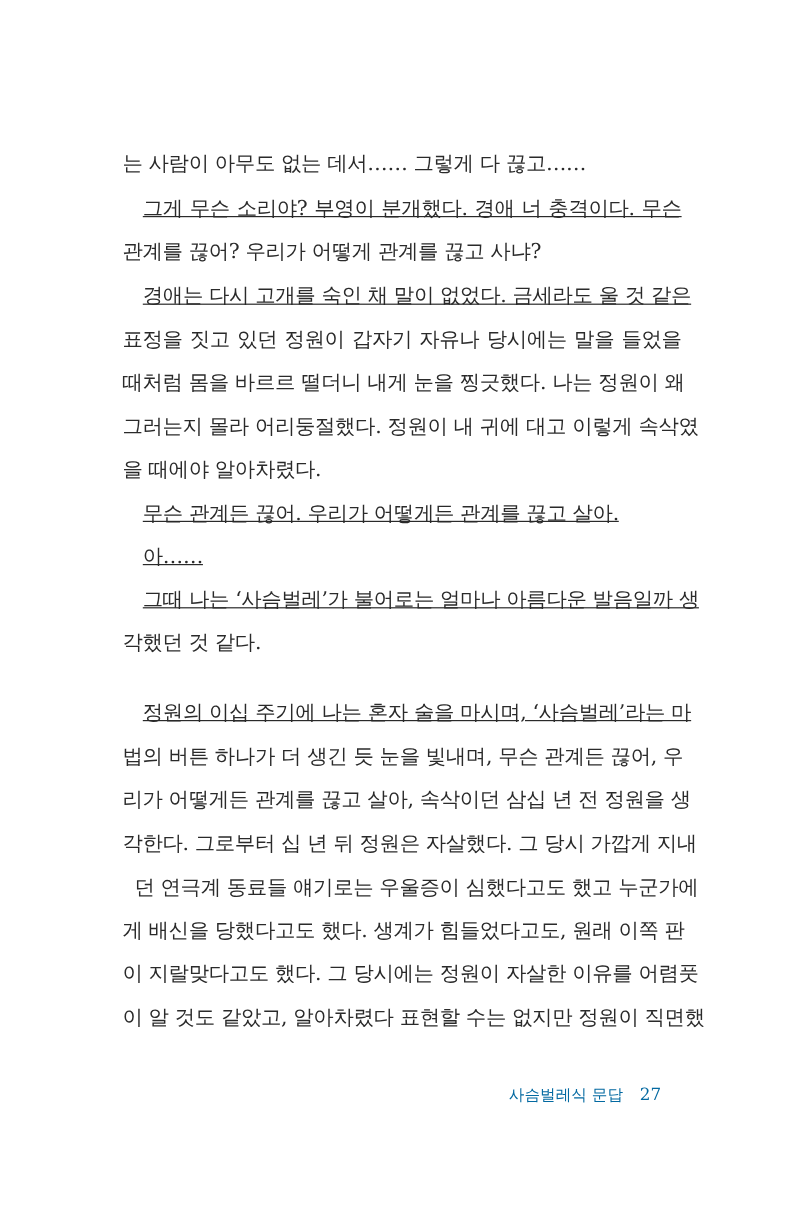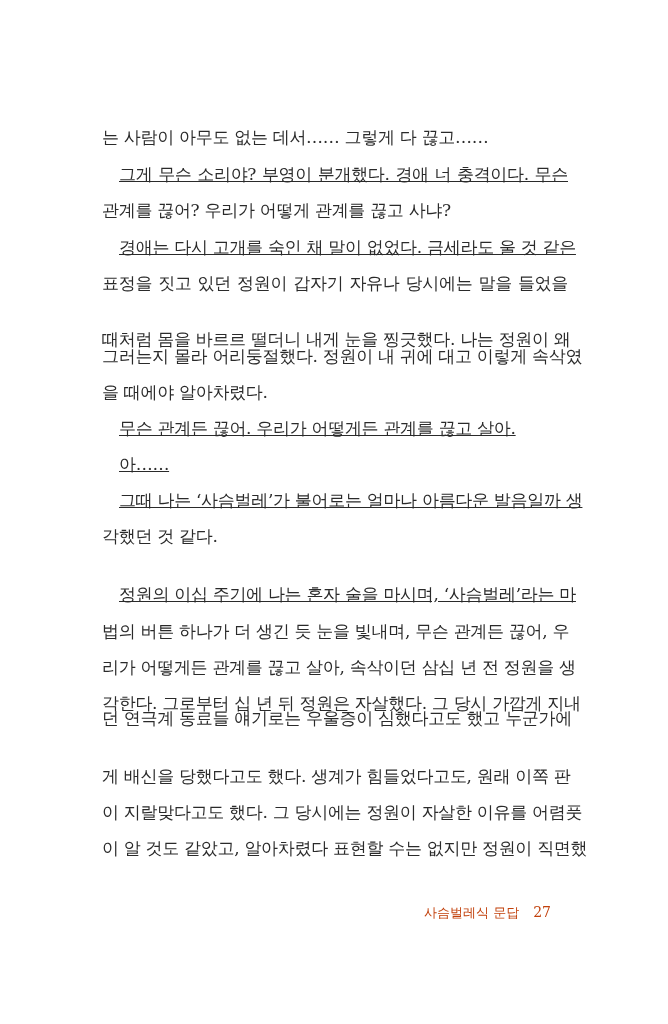--- a/index.html
+++ b/index.html
@@ -45,50 +45,50 @@
     .line.indent {
       padding-left: 17px;
       width: 449px;
       text-decoration: underline;
     }
     .footer {
       position: absolute;
       right: 101px;
       top: 904px;
       font-size: 13px;
-      color: #c2410c;
+      color: #0369a1;
       white-space: nowrap;
     }
     .footer .page-num {
       margin-left: 14px;
       font-size: 14px;
     }
   </style>
 </head>
 <body>
 
 <div class="page">
   <div class="text-block" id="text-block">
       <div class="line last" style="top: 119px;">는 사람이 아무도 없는 데서…… 그렇게 다 끊고……</div>
       <div class="line indent" style="top: 156px;">그게 무슨 소리야? 부영이 분개했다. 경애 너 충격이다. 무슨</div>
       <div class="line last" style="top: 192px;">관계를 끊어? 우리가 어떻게 관계를 끊고 사냐?</div>
       <div class="line indent" style="top: 229px;">경애는 다시 고개를 숙인 채 말이 없었다. 금세라도 울 것 같은</div>
       <div class="line" style="top: 265px;">표정을 짓고 있던 정원이 갑자기 자유나 당시에는 말을 들었을</div>
-      <div class="line" style="top: 301px; margin-top: 20px;">때처럼 몸을 바르르 떨더니 내게 눈을 찡긋했다. 나는 정원이 왜</div>
+      <div class="line" style="top: 301px;">때처럼 몸을 바르르 떨더니 내게 눈을 찡긋했다. 나는 정원이 왜</div>
       <div class="line" style="top: 338px;">그러는지 몰라 어리둥절했다. 정원이 내 귀에 대고 이렇게 속삭였</div>
       <div class="line last" style="top: 374px;">을 때에야 알아차렸다.</div>
       <div class="line indent last" style="top: 410px;">무슨 관계든 끊어. 우리가 어떻게든 관계를 끊고 살아.</div>
       <div class="line indent last" style="top: 446px;">아……</div>
       <div class="line indent" style="top: 482px;">그때 나는 ‘사슴벌레’가 불어로는 얼마나 아름다운 발음일까 생</div>
       <div class="line last" style="top: 518px;">각했던 것 같다.</div>
       <div class="line indent" style="top: 576px;">정원의 이십 주기에 나는 혼자 술을 마시며, ‘사슴벌레’라는 마</div>
       <div class="line" style="top: 613px;">법의 버튼 하나가 더 생긴 듯 눈을 빛내며, 무슨 관계든 끊어, 우</div>
       <div class="line" style="top: 649px;">리가 어떻게든 관계를 끊고 살아, 속삭이던 삼십 년 전 정원을 생</div>
       <div class="line" style="top: 685px;">각한다. 그로부터 십 년 뒤 정원은 자살했다. 그 당시 가깝게 지내</div>
-      <div class="line" style="top: 700px;">던 연극계 동료들 얘기로는 우울증이 심했다고도 했고 누군가에</div>
+      <div class="line" style="top: 722px; margin-left: 10px;">던 연극계 동료들 얘기로는 우울증이 심했다고도 했고 누군가에</div>
       <div class="line" style="top: 758px;">게 배신을 당했다고도 했다. 생계가 힘들었다고도, 원래 이쪽 판</div>
       <div class="line" style="top: 794px;">이 지랄맞다고도 했다. 그 당시에는 정원이 자살한 이유를 어렴풋</div>
       <div class="line" style="top: 830px;">이 알 것도 같았고, 알아차렸다 표현할 수는 없지만 정원이 직면했</div>
     </div>
 
   <div class="footer">
     <span>사슴벌레식 문답</span><span class="page-num">27</span>
   </div>
 </div>
 

